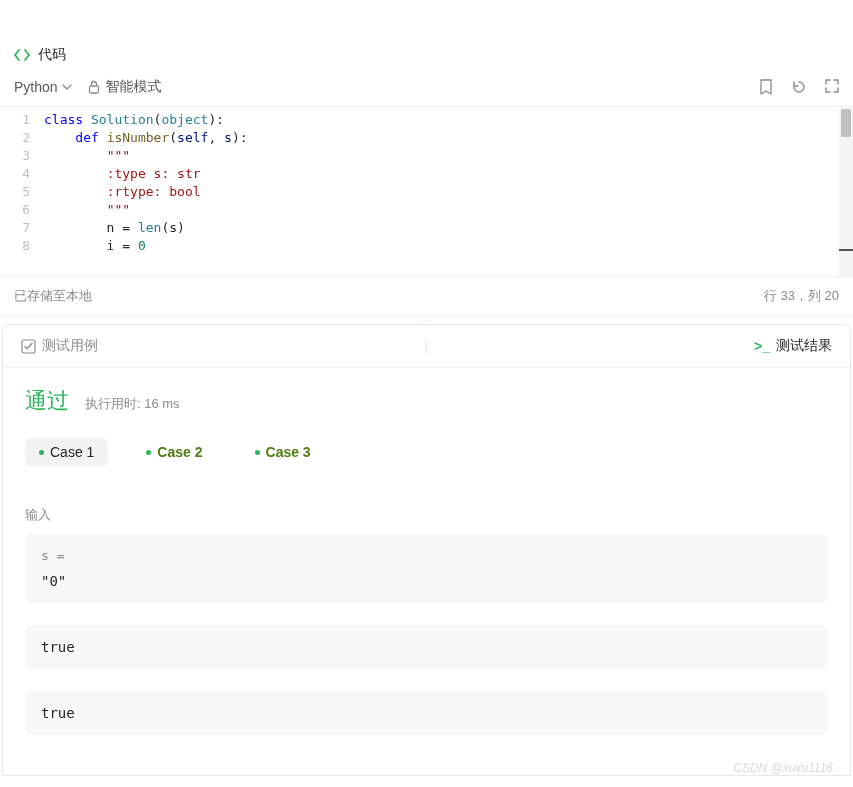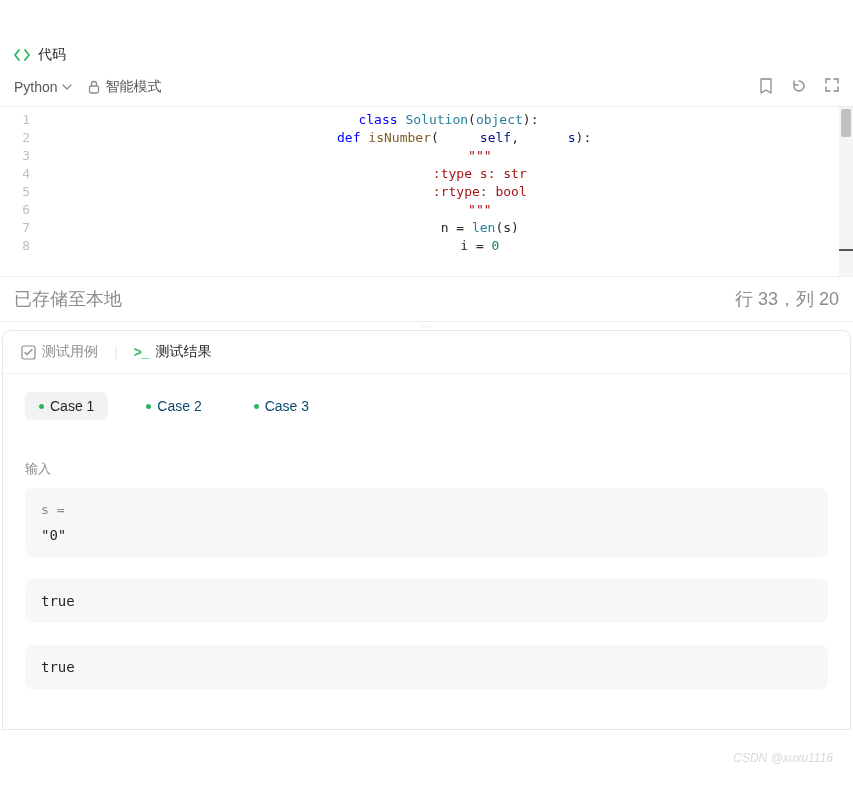--- a/index.html
+++ b/index.html
@@ -1,61 +1,61 @@
 <!DOCTYPE html>
 <html><head>
 <meta charset="utf-8">
 <style>
 * { box-sizing: border-box; margin: 0; padding: 0; }
 body { font-family: -apple-system, BlinkMacSystemFont, "Segoe UI", Arial, sans-serif; font-size: 14px; color: #262626; background: #fff; width: 853px; }
 .header { display: flex; align-items: center; padding: 10px 14px 8px; gap: 8px; margin-top: 36px; }
 .code-icon { color: #2db55d; font-weight: bold; font-size: 16px; }
-.toolbar { display: flex; padding: 6px 14px 10px; gap: 16px; border-bottom: 1px solid #eee; }
+.toolbar { display: flex; align-items: center; padding: 6px 14px 10px; gap: 16px; border-bottom: 1px solid #eee; }
 .lang-select { display: flex; align-items: center; gap: 4px; color: #595959; cursor: pointer; }
 .mode { display: flex; align-items: center; gap: 6px; color: #595959; }
 .toolbar-right { margin-left: auto; display: flex; gap: 18px; color: #8c8c8c; }
 .toolbar-right span { cursor: pointer; }
 .editor-wrap { position: relative; height: 170px; overflow: hidden; border-bottom: 1px solid #eee; }
 .editor { display: flex; font-family: Consolas, Monaco, monospace; font-size: 13px; line-height: 18px; padding-top: 4px; }
 .gutter { width: 44px; text-align: right; padding-right: 14px; color: #bfbfbf; user-select: none; }
 .gutter div { height: 18px; }
 .code-lines { flex: 1; white-space: pre; }
-.code-lines div { height: 18px; text-align: center; }
+.code-lines div { height: 18px; }
 .kw { color: #0000ff; }
 .cls { color: #267f99; }
 .fn { color: #795e26; }
 .bi { color: #267f99; }
-.param { color: #001080; margin-left: 41px; }
+.param { color: #001080; }
 .str { color: #a31515; }
 .num { color: #098658; }
 .scrollbar-track { position: absolute; right: 0; top: 0; width: 14px; height: 100%; background: #f5f5f5; }
 .scrollbar-thumb { position: absolute; right: 2px; top: 2px; width: 10px; height: 28px; background: #c1c1c1; border-radius: 2px; }
 .editor-marker { position: absolute; right: 0; top: 142px; width: 14px; height: 2px; background: #555; }
-.status-bar { display: flex; padding: 10px 14px; color: #8c8c8c; font-size: 18px; border-bottom: 1px solid #eee; }
+.status-bar { display: flex; padding: 10px 14px; color: #8c8c8c; font-size: 13px; border-bottom: 1px solid #eee; }
 .status-right { margin-left: auto; }
 .divider-handle { height: 8px; display:flex; justify-content:center; align-items:center; color:#d9d9d9; font-size:10px; letter-spacing:2px; cursor: row-resize;}
 .results-panel { border: 1px solid #e8e8e8; border-radius: 8px 8px 0 0; margin: 0 2px; }
-.tabs { display: flex; align-items: center; gap: 16px; padding: 12px 18px; border-bottom: 1px solid #f0f0f0; }
+.tabs { display: flex; align-items: center; gap: 16px; padding: 12px 18px; border-bottom: 1px solid #f0f0f0; justify-content: space-between; }
 .tab { display: flex; align-items: center; gap: 6px; color: #8c8c8c; font-size: 14px; cursor: pointer; }
 .tab.active { color: #262626; font-weight: 500; }
 .tab-sep { color: #e8e8e8; }
 .check-icon { color: #8c8c8c; }
 .terminal-icon { color: #2db55d; font-weight: bold; }
 .result-body { padding: 18px 22px; }
 .pass-row { display: flex; align-items: baseline; gap: 16px; margin-bottom: 22px; }
 .pass-text { color: #2db55d; font-size: 22px; font-weight: 500; }
 .runtime { color: #8c8c8c; font-size: 13px; }
 .case-tabs { display: flex; gap: 24px; margin-bottom: 40px; }
-.case-tab { display: flex; align-items: center; gap: 6px; padding: 6px 14px; border-radius: 6px; color: #0c4a6e; font-size: 14px; cursor: pointer; }
+.case-tab { display: flex; align-items: center; gap: 6px; padding: 6px 14px; border-radius: 6px; color: #4d7c0f; font-size: 14px; cursor: pointer; font-weight: bold; }
 .case-tab.active { background: #f2f2f2; color: #262626; font-weight: 500; }
 .dot { width: 5px; height: 5px; border-radius: 50%; background: #2db55d; }
 .section-label { color: #8c8c8c; font-size: 13px; margin-bottom: 10px; margin-top: 12px; }
 .value-box { background: #f7f7f7; border-radius: 8px; padding: 14px 16px; font-family: Consolas, Monaco, monospace; font-size: 14px; color: #262626; margin-bottom: 22px; }
 .value-box .var { color: #8c8c8c; font-size: 13px; margin-bottom: 10px; }
-.watermark { position: fixed; right: 20px; bottom: 22px; color: #d9d9d9; font-size: 12px; font-style: italic; text-align: center; }
+.watermark { position: fixed; right: 20px; bottom: 12px; color: #d9d9d9; font-size: 12px; font-style: italic; text-align: center; }
 svg { display: block; }
 </style>
 </head>
 <body>
 
 <div class="header">
   <span class="code-icon">
     <svg width="16" height="16" viewBox="0 0 16 16">
         <path d="M5 3L1 8l4 5M11 3l4 5-4 5" stroke="#2db55d" stroke-width="1.8" fill="none" stroke-linecap="round" stroke-linejoin="round"></path>
       </svg>
@@ -139,20 +139,24 @@
       <span>测试用例</span>
     </div>
     <span class="tab-sep">|</span>
     <div class="tab active">
       <span class="terminal-icon">&gt;_</span>
       <span>测试结果</span>
     </div>
   </div>
 
   <div class="result-body">
+    <div class="pass-row">
+      <span class="pass-text">通过</span>
+      <span class="runtime">执行用时: 16 ms</span>
+    </div>
 
     <div class="case-tabs" id="case-tabs">
         <div class="case-tab active">
           <span class="dot"></span>
           <span>Case 1</span>
         </div>
         <div class="case-tab">
           <span class="dot"></span>
           <span>Case 2</span>
         </div>

